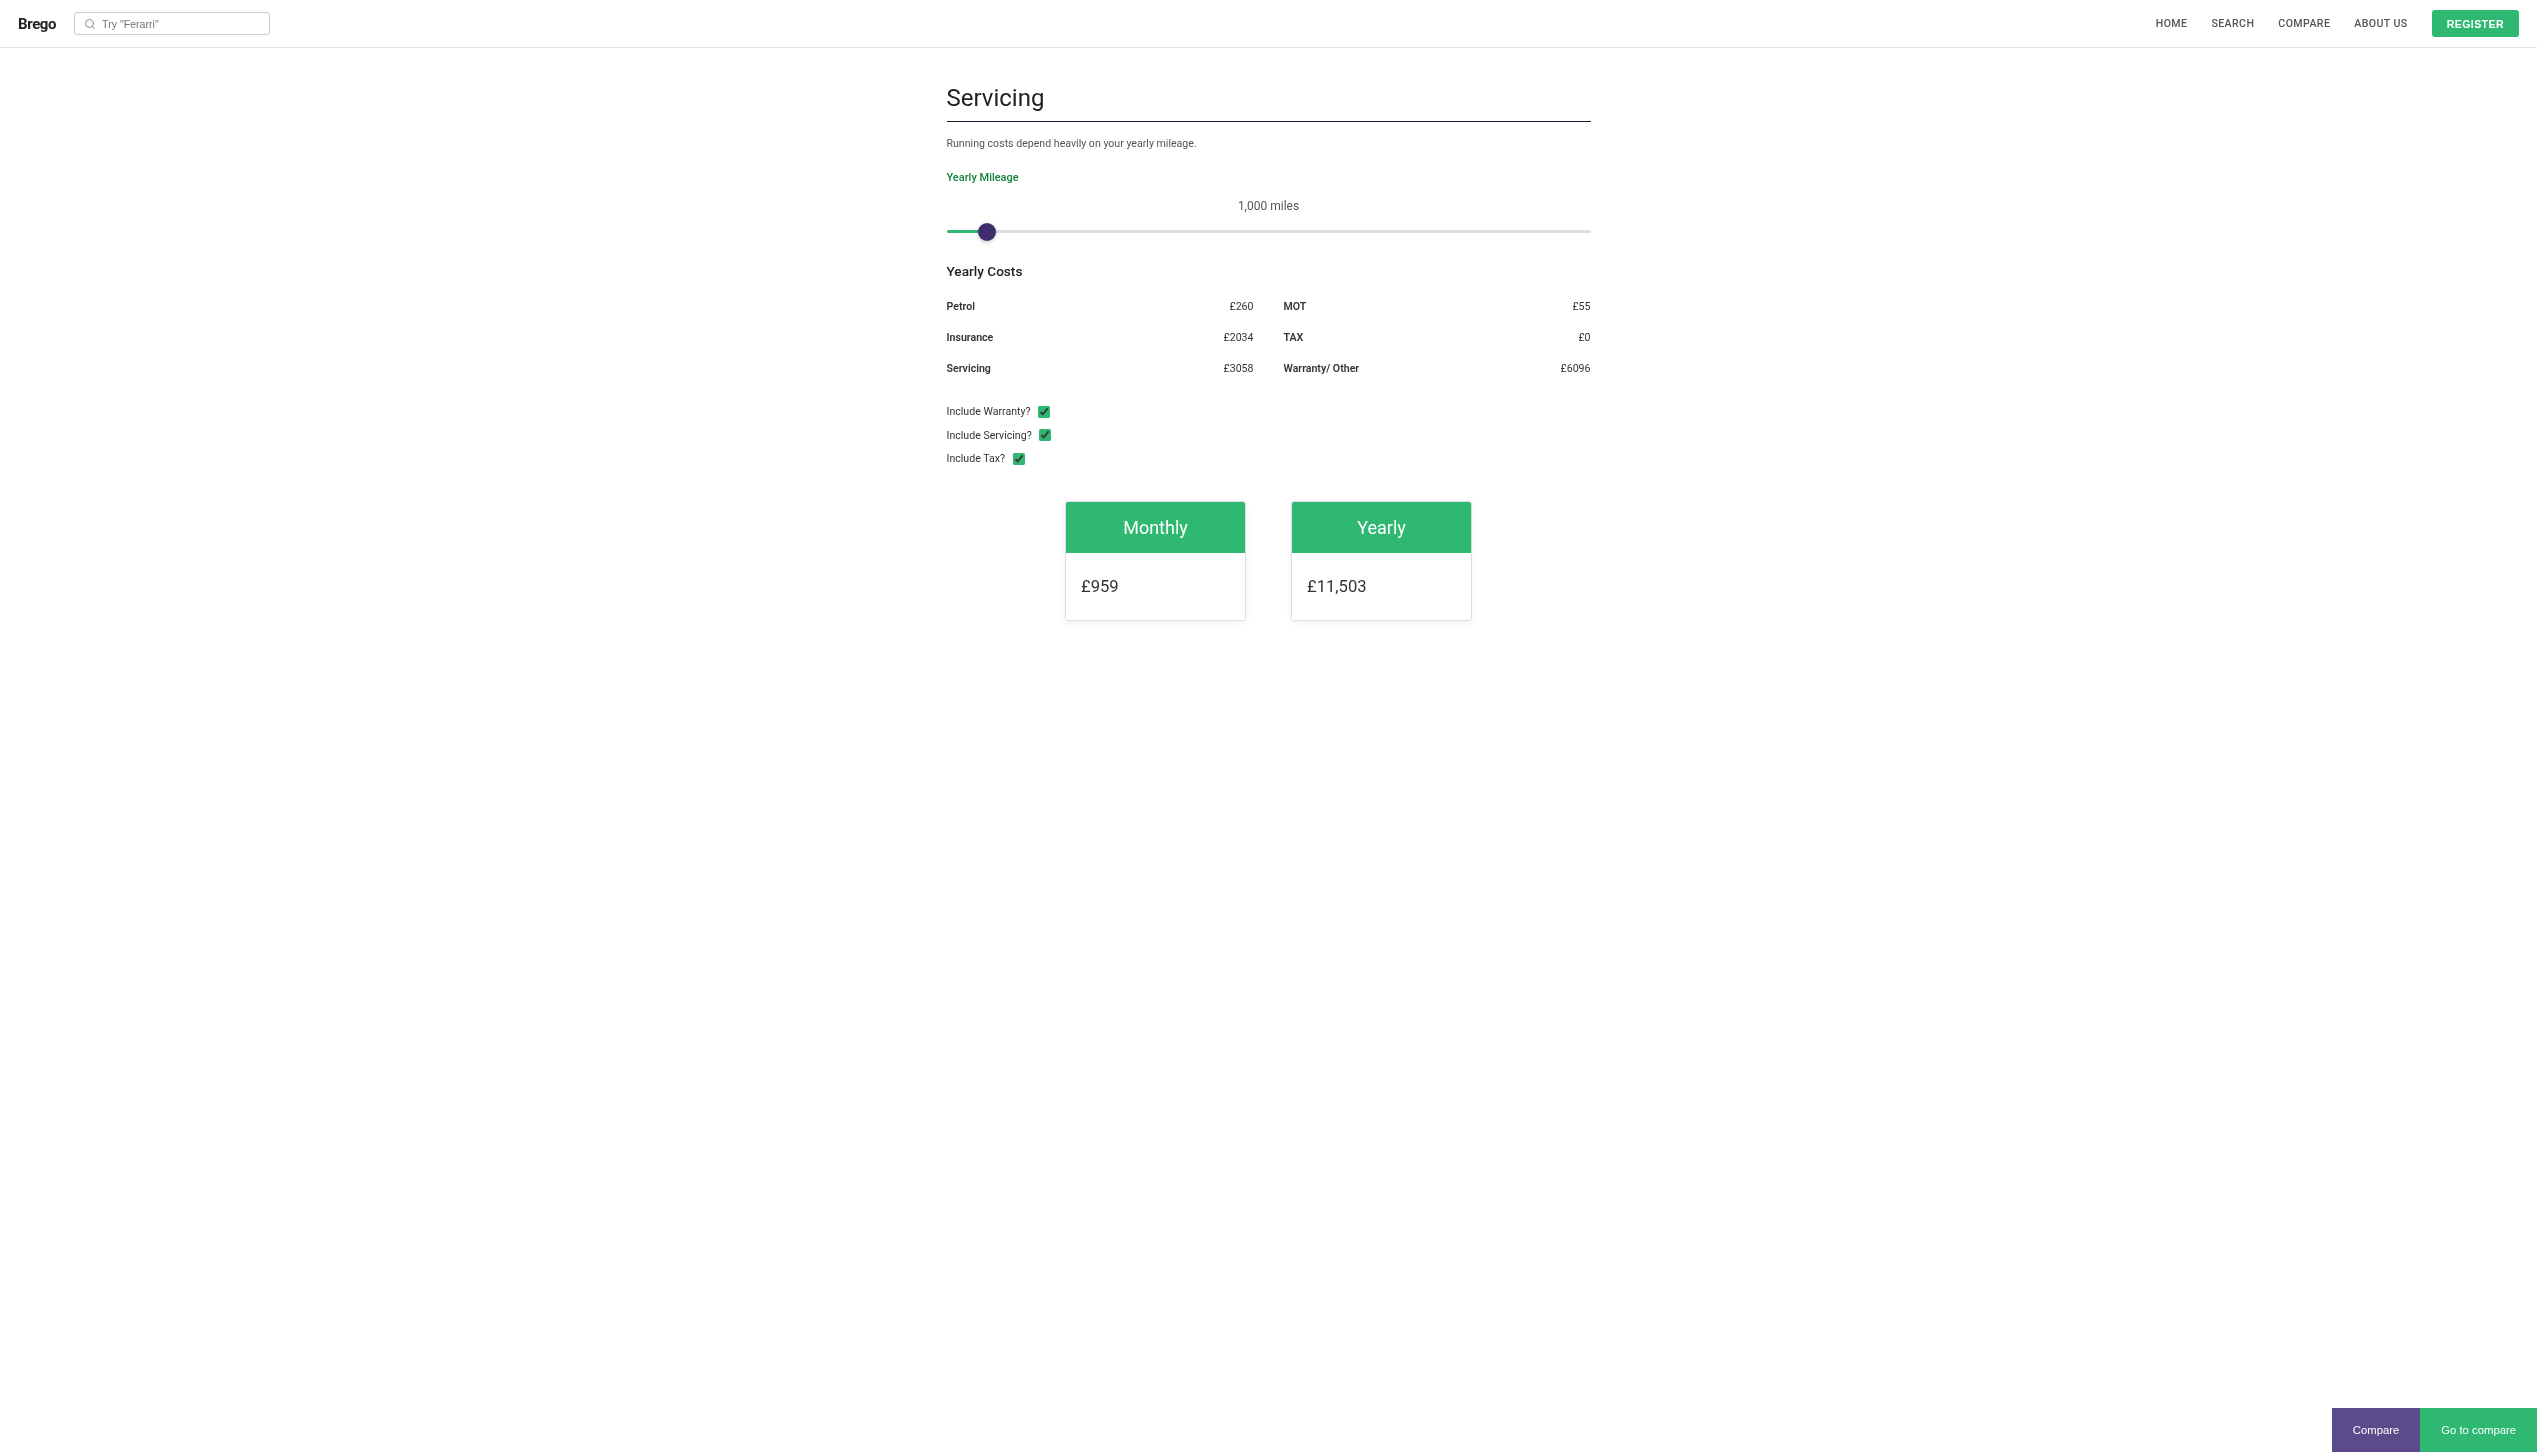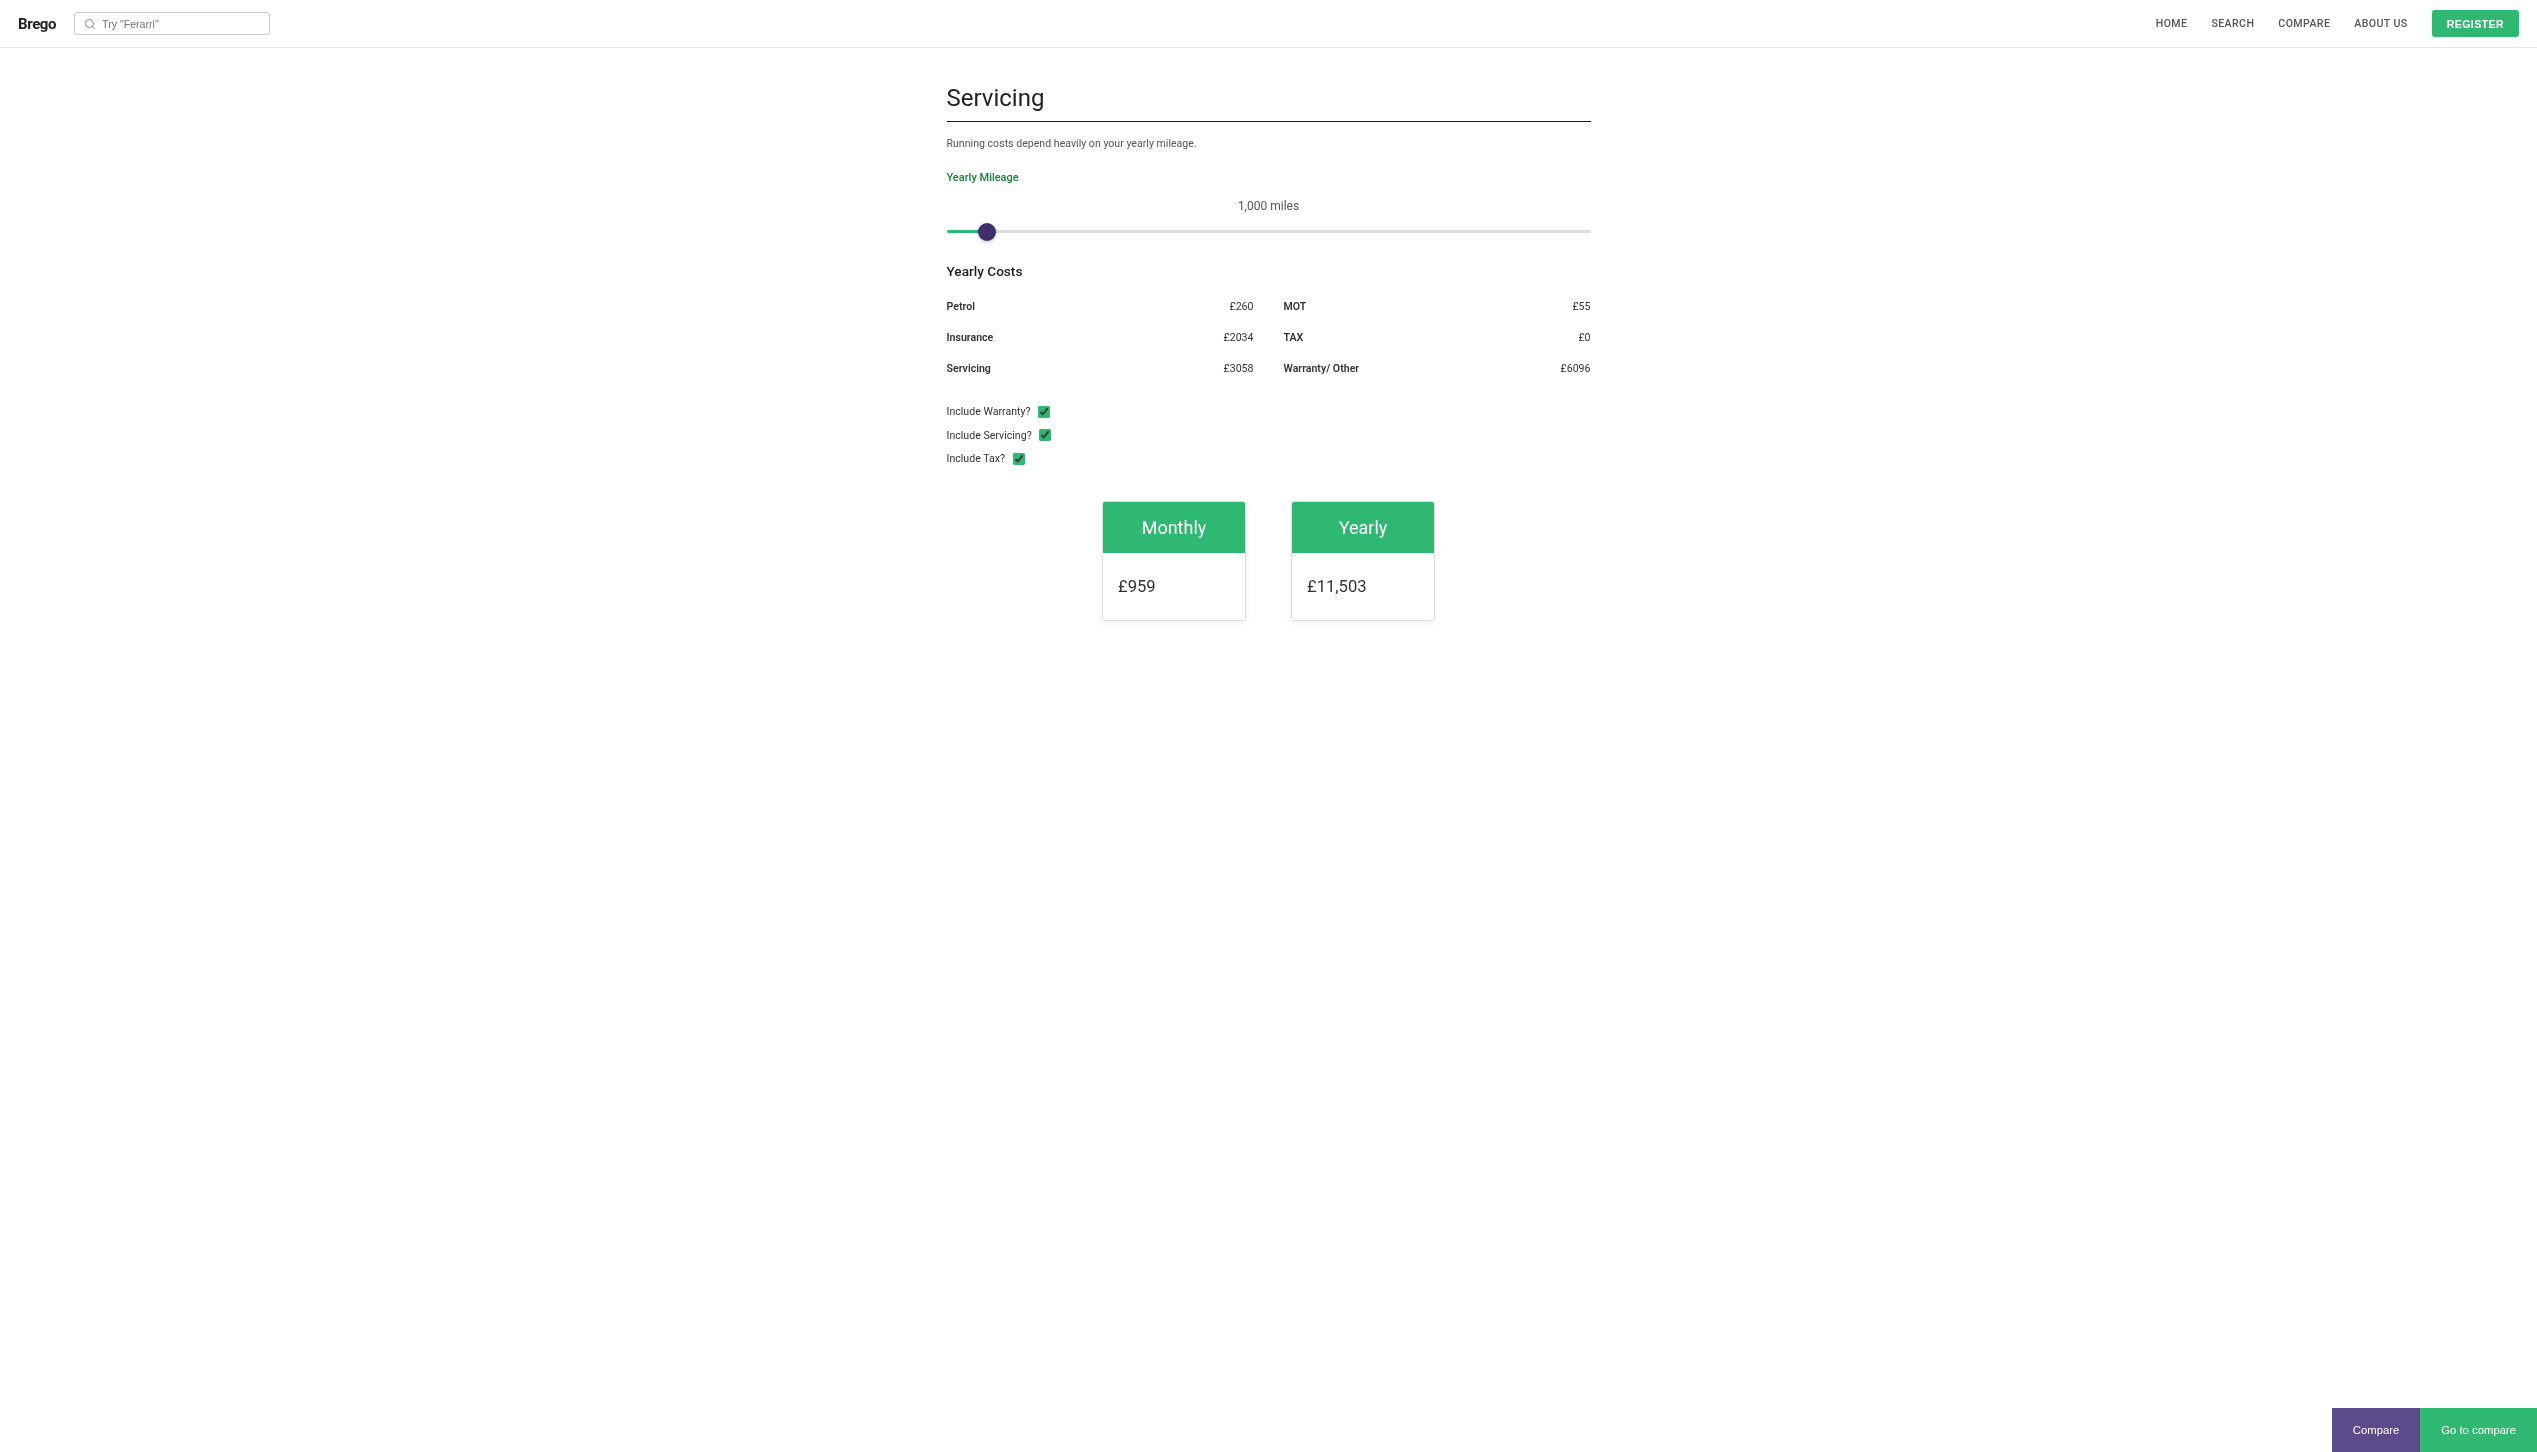--- a/index.html
+++ b/index.html
@@ -197,21 +197,21 @@
     }
 
     
     .cost-cards {
       display: flex;
       gap: 45px;
       justify-content: center;
       margin-bottom: 45px;
     }
     .cost-card {
-      width: 144px;
+      width: 181px;
       border: 0.8px solid #ddd;
       border-radius: 3px;
       overflow: hidden;
       box-shadow: 0 1.5px 6px rgba(0,0,0,0.06);
     }
     .cost-card-header {
       background: #2eb872;
       color: #fff;
       text-align: center;
       padding: 15px;

